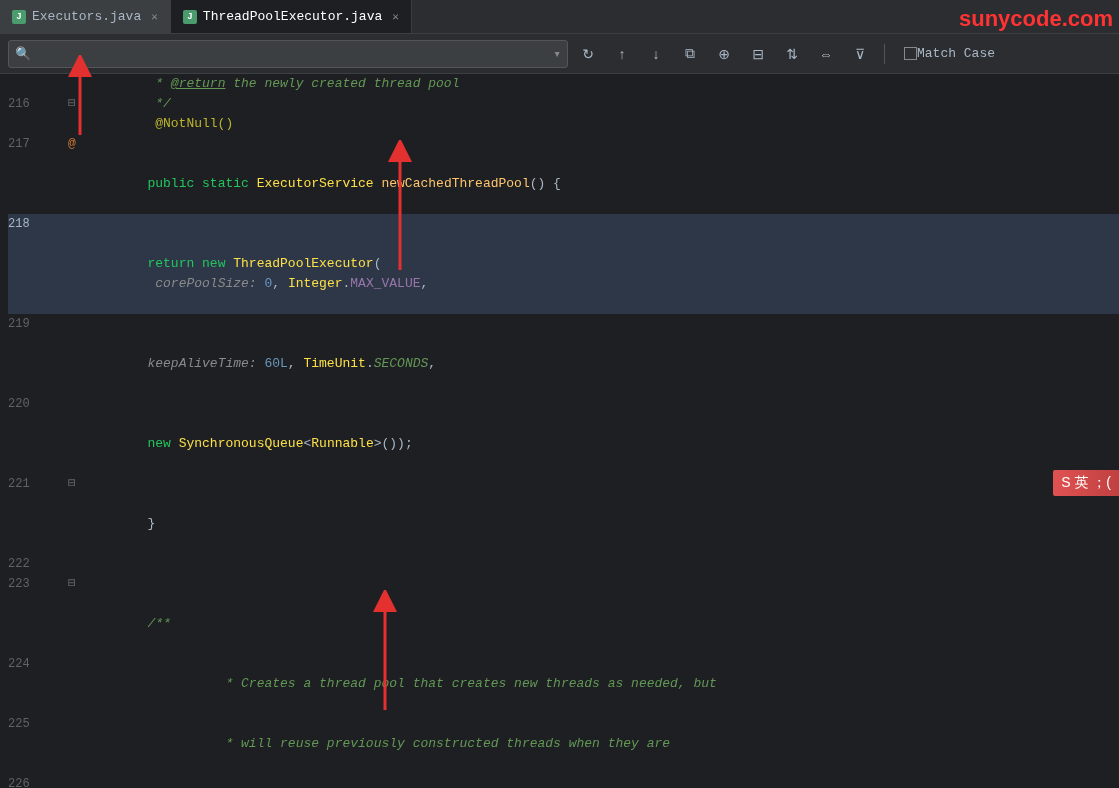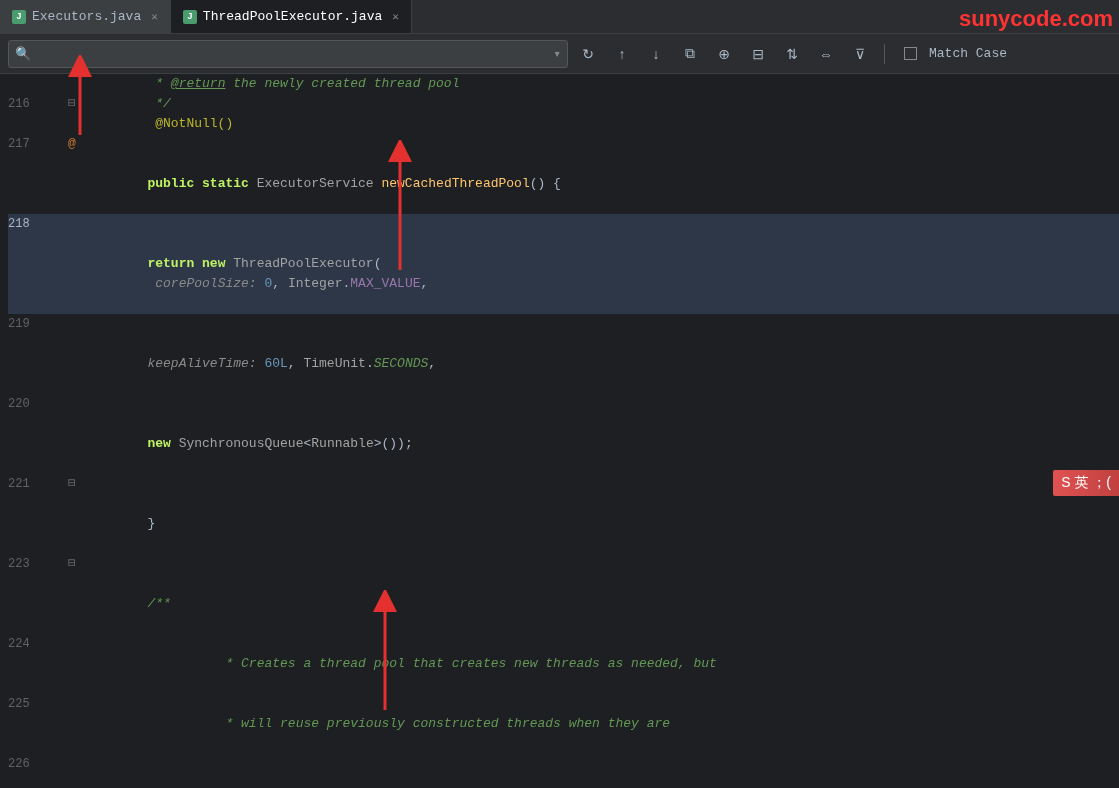--- a/index.html
+++ b/index.html
@@ -102,21 +102,21 @@
     }
     .toolbar-separator {
       width: 1px;
       height: 20px;
       background: #555;
       margin: 0 4px;
     }
     .match-case-btn {
       display: flex;
       align-items: center;
-      gap: 12px;
+      gap: 0;
       padding: 0 8px;
       height: 28px;
       border-radius: 3px;
       cursor: pointer;
       color: #a9b7c6;
       font-size: 13px;
       background: transparent;
       border: 1px solid transparent;
     }
     .checkbox-icon {
@@ -179,22 +179,22 @@
     }
     .line-text {
       flex: 1;
       padding-left: 4px;
     }
     .line-highlighted {
       background: #2d3748;
     }
 
     
-    .kw { color: #bef264; font-weight: bold; }
-    .type { color: #a3a3a3; }
+    .kw { color: #22c55e; font-weight: normal; }
+    .type { color: #fde047; }
     .method { color: #ffc66d; }
     .comment { color: #629755; font-style: italic; }
     .annotation { color: #bbb529; }
     .param-hint { color: #8a8a8a; font-style: italic; }
     .static-ref { color: #9876aa; }
     .number { color: #6897bb; }
     .italic-green { color: #629755; font-style: italic; }
     .underline { text-decoration: underline; }
     .white { color: #a9b7c6; }
     .seconds { color: #629755; font-style: italic; }
@@ -316,20 +316,25 @@
 
     <div class="code-line">
       <span class="line-num">221</span>
       <span class="line-icon">⊟</span>
       <span class="line-text">
         <span style="padding-left:8px;"></span>
         <span class="white">}</span>
       </span>
     </div>
 
+    <div class="code-line">
+      <span class="line-num">222</span>
+      <span class="line-icon"></span>
+      <span class="line-text"></span>
+    </div>
 
     <div class="code-line">
       <span class="line-num">223</span>
       <span class="line-icon">⊟</span>
       <span class="line-text">
         <span style="padding-left:8px;"></span>
         <span class="comment">/**</span>
       </span>
     </div>
 

